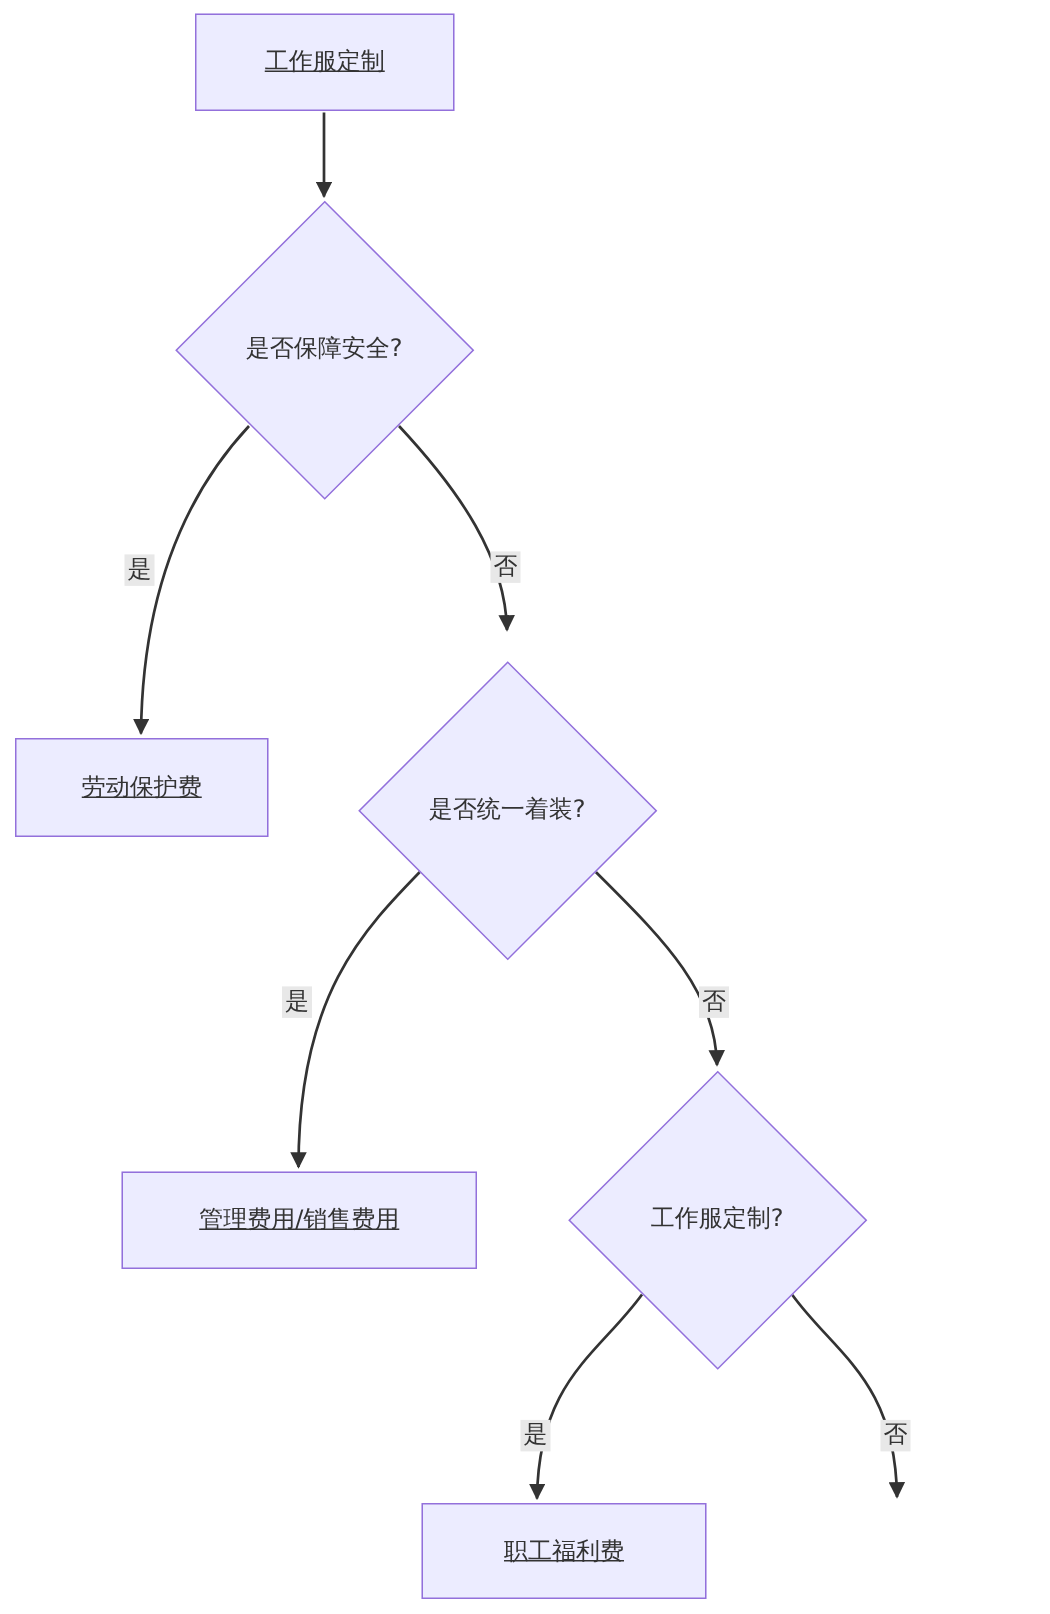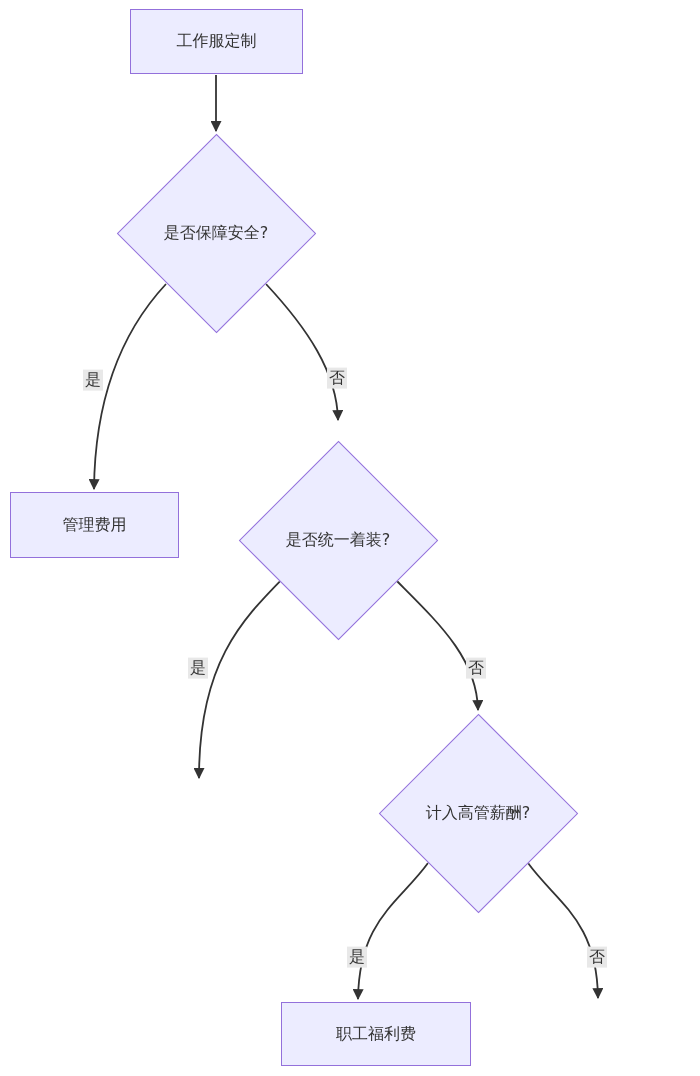--- a/index.html
+++ b/index.html
@@ -40,20 +40,21 @@
     position:absolute;
     box-sizing:border-box;
     background:var(--node-fill);
     border:1.5px solid var(--node-border);
     display:flex;
     align-items:center;
     justify-content:center;
     color:var(--text);
     font-size:16px;
     white-space:nowrap;
+    text-decoration:underline;
   }
   .diamond-wrap{
     position:absolute;
     display:flex;
     align-items:center;
     justify-content:center;
   }
   .diamond-shape{
     box-sizing:border-box;
     width:141px;
@@ -100,42 +101,45 @@
     <path class="edge-path" marker-end="url(#arrow)" d="M389,573 C433,618 477,655 478,710"></path>
     <path class="edge-path" marker-end="url(#arrow)" d="M428,863 C399,903 359,920 358,999"></path>
     <path class="edge-path" marker-end="url(#arrow)" d="M528,863 C557,903 597,920 598,998"></path>
   </svg>
 
   <div class="node-rect" style="left:130px;top:9px;width:173px;height:65px;">
     <span>工作服定制</span>
   </div>
 
   <div class="node-rect" style="left:10px;top:492px;width:169px;height:66px;">
-    <span>管理费用</span>
+    <span>劳动保护费</span>
   </div>
 
+  <div class="node-rect" style="left:81px;top:781px;width:237px;height:65px;">
+    <span>管理费用/销售费用</span>
+  </div>
 
   <div class="node-rect" style="left:281px;top:1002px;width:190px;height:64px;">
     <span>职工福利费</span>
   </div>
 
 
   <div class="diamond-wrap" style="left:116px;top:133px;width:200px;height:200px;text-align:center;">
     <div class="diamond-shape"></div>
     <span class="diamond-label">是否保障安全?</span>
   </div>
 
   <div class="diamond-wrap" style="left:238px;top:440px;width:200px;height:200px;">
     <div class="diamond-shape"></div>
     <span class="diamond-label">是否统一着装?</span>
   </div>
 
   <div class="diamond-wrap" style="left:378px;top:713px;width:200px;height:200px;">
     <div class="diamond-shape"></div>
-    <span class="diamond-label">计入高管薪酬?</span>
+    <span class="diamond-label">工作服定制?</span>
   </div>
 
   <div class="edge-label" style="left:93px;top:380px;">是</div>
   <div class="edge-label" style="left:337px;top:378px;">否</div>
   <div class="edge-label" style="left:198px;top:668px;">是</div>
   <div class="edge-label" style="left:476px;top:668px;">否</div>
   <div class="edge-label" style="left:357px;top:957px;">是</div>
   <div class="edge-label" style="left:597px;top:957px;">否</div>
 
 </div>

